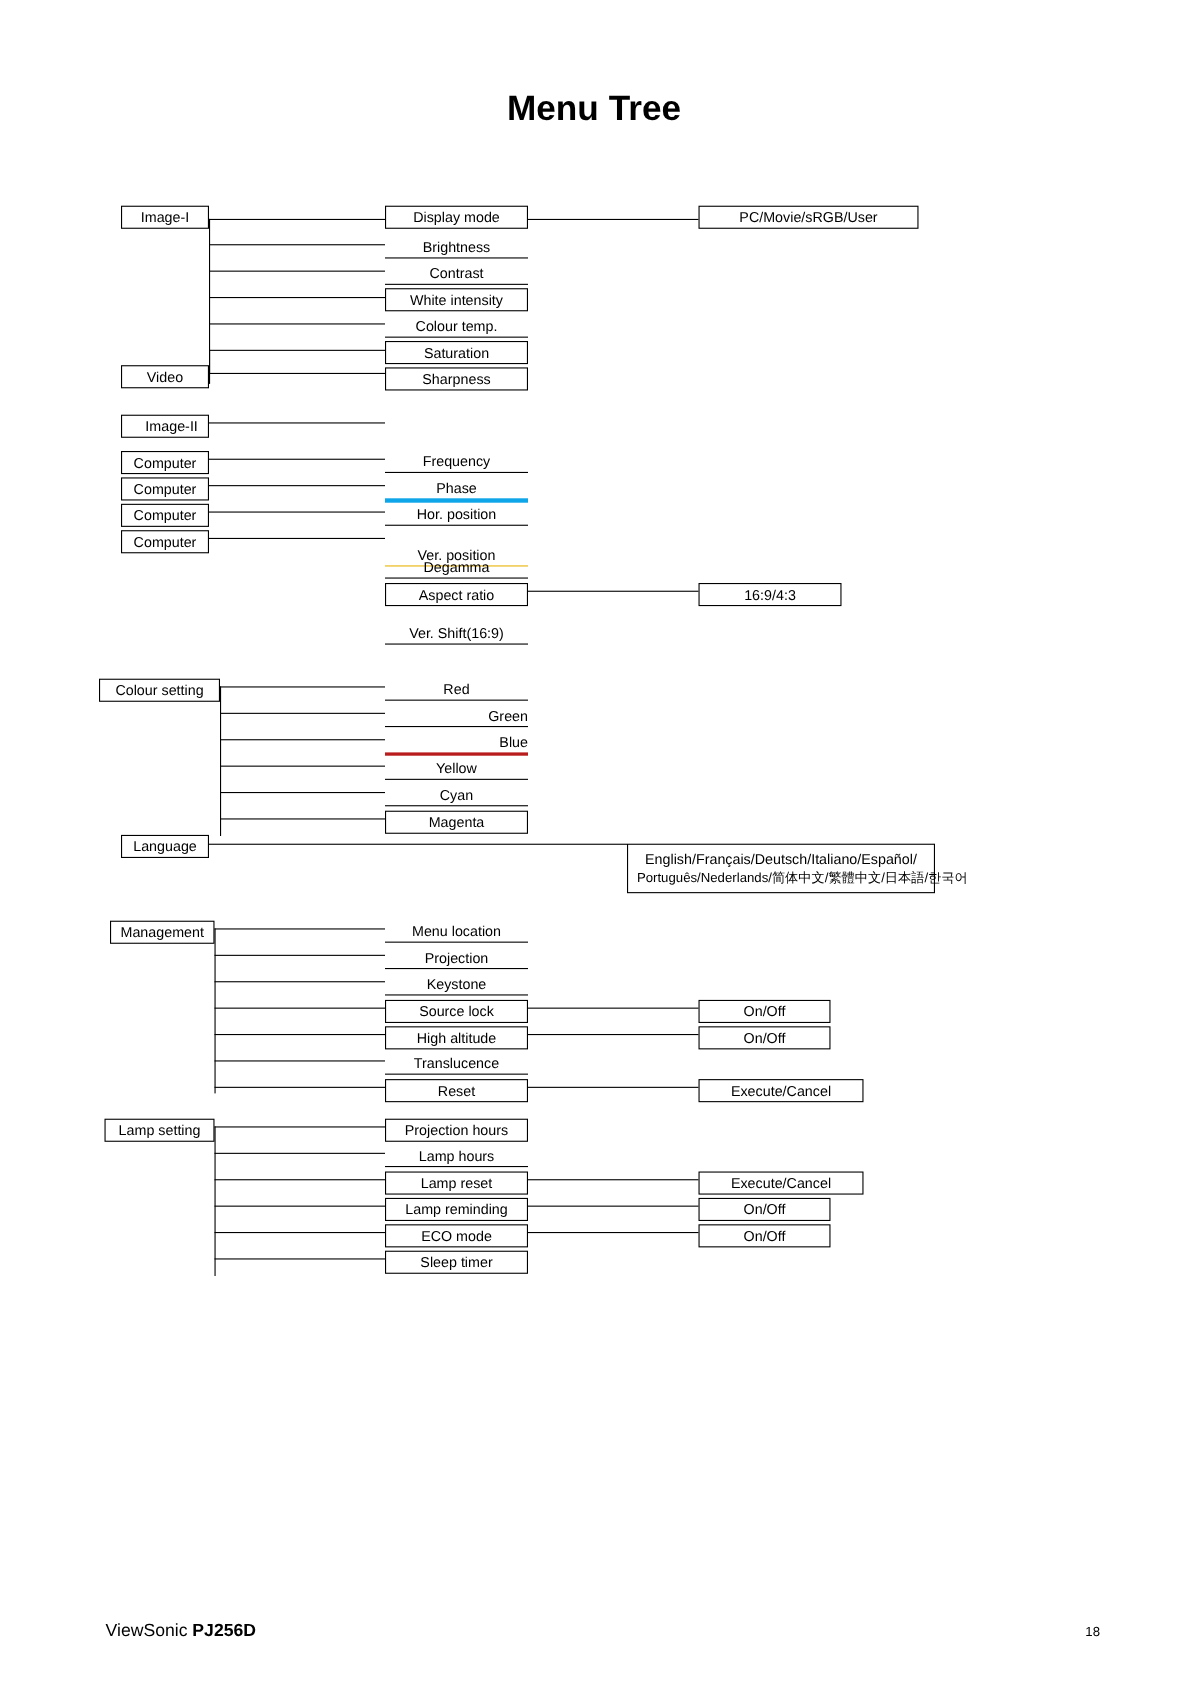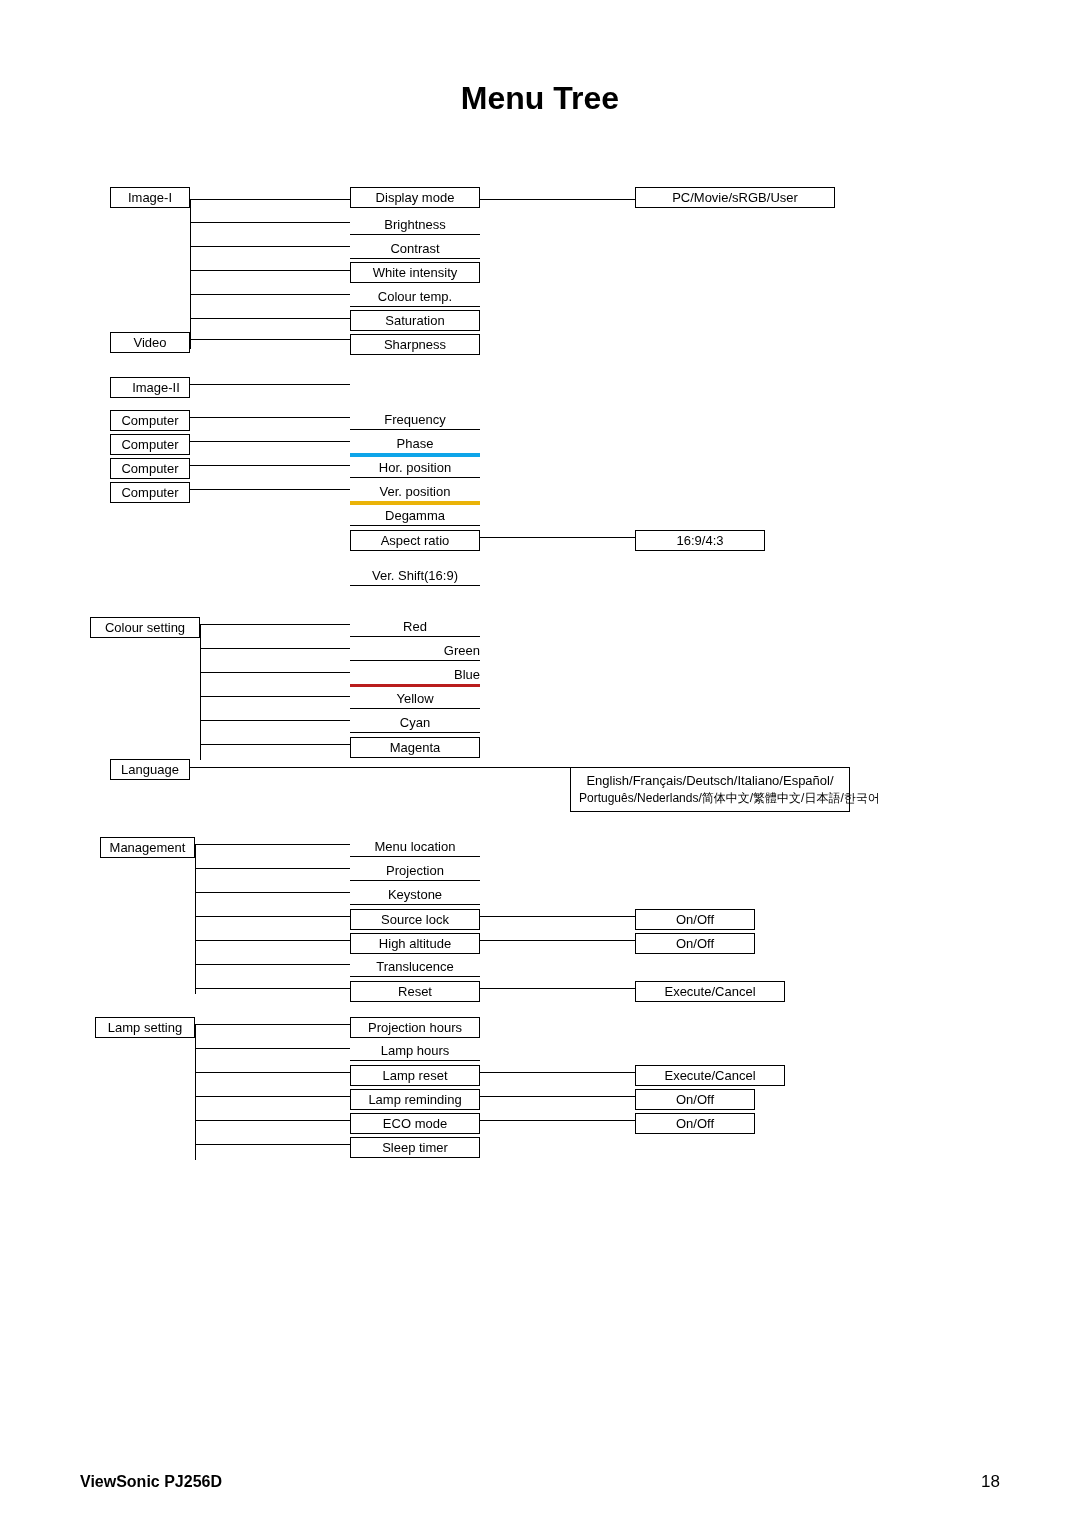--- a/index.html
+++ b/index.html
@@ -73,25 +73,26 @@
       justify-content: space-between;
       align-items: center;
     }
 
     .footer-brand {
       font-size: 16px;
       font-weight: bold;
     }
 
     .footer-brand span.brand-name {
-      font-weight: bold;
+      font-weight: normal;
+      margin-left: 16px;
     }
 
     .footer-page {
-      font-size: 17px;
+      font-size: 12px;
     }
   </style>
 </head>
 <body>
 
 <h1 class="page-title">Menu Tree</h1>
 
 <div class="menu-tree-container">
   <div class="tree-wrapper">
 
@@ -127,21 +128,21 @@
     <div class="node" style="left:270px; top:133px; width:130px;">Saturation</div>
 
     <div class="node" style="left:270px; top:157px; width:130px;">Sharpness</div>
 
     <div class="node-plain" style="left:270px; top:233px; width:130px; border-bottom:1px solid #000; padding:2px 0;">Frequency</div>
 
     <div class="node-plain" style="left:270px; top:257px; width:130px; border-bottom:4px solid #0ea5e9; padding:2px 0;">Phase</div>
 
     <div class="node-plain" style="left:270px; top:281px; width:130px; border-bottom:1px solid #000; padding:2px 0;">Hor. position</div>
 
-    <div class="node-plain" style="left:270px; top:305px; width:130px; border-bottom:4px solid #eab308; padding:2px 0;">Ver. position</div>
+    <div class="node-plain" style="left:270px; top:318px; width:130px; border-bottom:1px solid #eab308; padding:2px 0;">Ver. position</div>
 
     <div class="node-plain" style="left:270px; top:329px; width:130px; border-bottom:1px solid #000; padding:2px 0;">Degamma</div>
 
     <div class="node" style="left:270px; top:353px; width:130px;">Aspect ratio</div>
 
     <div class="node-plain" style="left:270px; top:377px; width:130px; border-bottom:1px solid #000; padding:2px 0;margin-top:12px;">Ver. Shift(16:9)</div>
 
     <div class="node-plain" style="left:270px; top:440px; width:130px; border-bottom:1px solid #000; padding:2px 0;">Red</div>
 
     <div class="node-plain" style="left:270px; top:464px; width:130px; border-bottom:1px solid #000; padding:2px 0;text-align:right;">Green</div>

